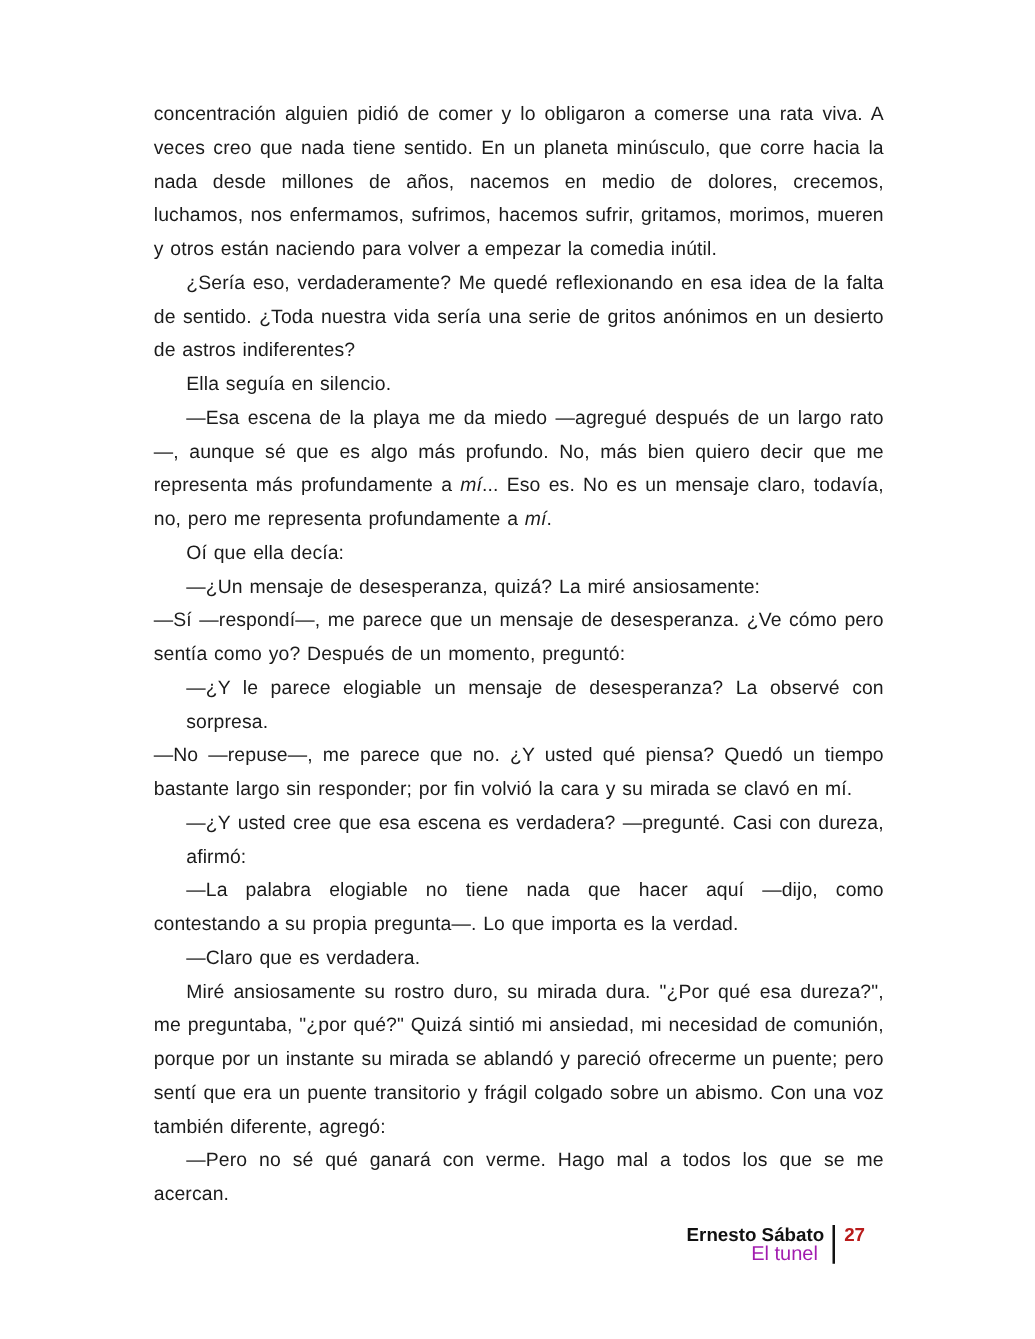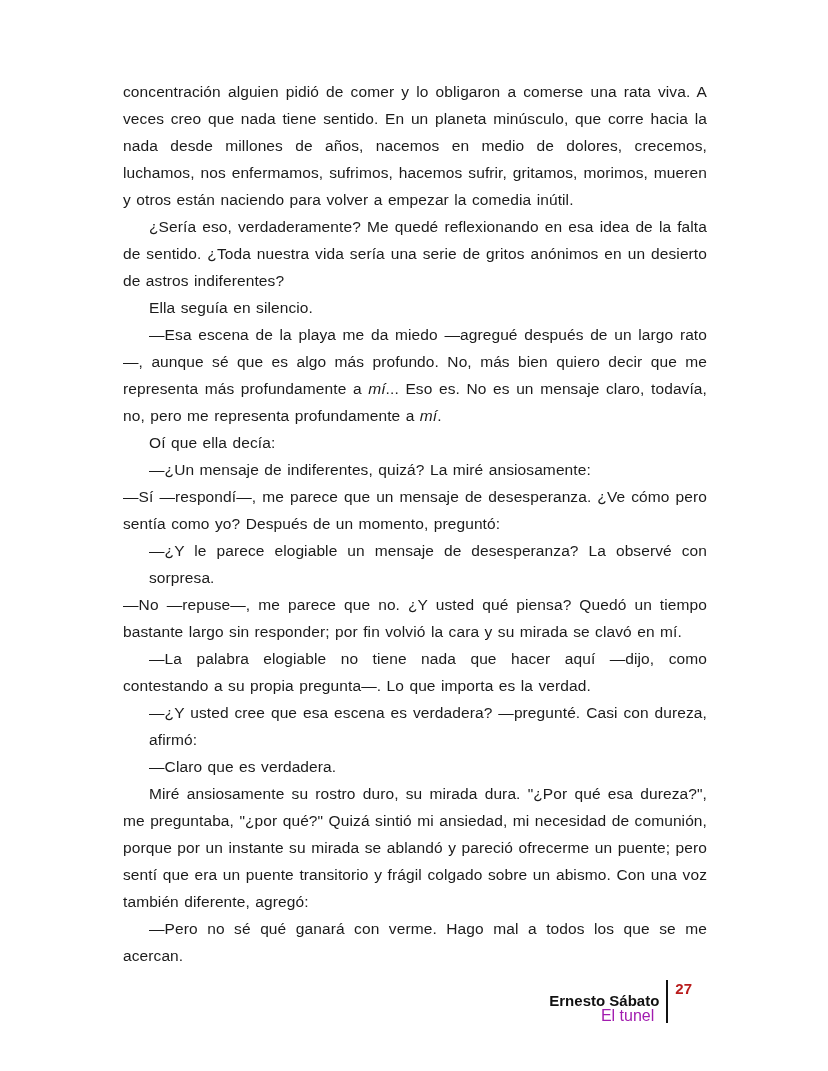--- a/index.html
+++ b/index.html
@@ -43,21 +43,20 @@
     position: absolute;
     top: 980px;
     right: 136px;
   }
   .footer-row {
     display: flex;
     align-items: stretch;
   }
   .footer-left {
     text-align: right;
-    margin-top: 12px;
   }
   .author {
     font-weight: bold;
     font-size: 15px;
     line-height: 17px;
     color: #111111;
     white-space: nowrap;
   }
   .book-title {
     font-size: 16px;
@@ -82,26 +81,26 @@
 <body>
 
 <div class="page">
 
   <main class="text-block" id="paragraphs">
       <p class="para flush"><span>concentración alguien pidió de comer y lo obligaron a comerse una rata viva. A veces creo que nada tiene sentido. En un planeta minúsculo, que corre hacia la nada desde millones de años, nacemos en medio de dolores, crecemos, luchamos, nos enfermamos, sufrimos, hacemos sufrir, gritamos, morimos, mueren y otros están naciendo para volver a empezar la comedia inútil.</span></p>
       <p class="para indent"><span>¿Sería eso, verdaderamente? Me quedé reflexionando en esa idea de la falta de sentido. ¿Toda nuestra vida sería una serie de gritos anónimos en un desierto de astros indiferentes?</span></p>
       <p class="para indent"><span>Ella seguía en silencio.</span></p>
       <p class="para indent"><span>—Esa escena de la playa me da miedo —agregué después de un largo rato—, aunque sé que es algo más profundo. No, más bien quiero decir que me representa más profundamente a </span><i>mí</i><span>... Eso es. No es un mensaje claro, todavía, no, pero me representa profundamente a </span><i>mí</i><span>.</span></p>
       <p class="para indent"><span>Oí que ella decía:</span></p>
-      <p class="para indent"><span>—¿Un mensaje de indiferentes, quizá? La miré ansiosamente:</span></p>
+      <p class="para indent"><span>—¿Un mensaje de desesperanza, quizá? La miré ansiosamente:</span></p>
       <p class="para flush"><span>—Sí —respondí—, me parece que un mensaje de desesperanza. ¿Ve cómo pero sentía como yo? Después de un momento, preguntó:</span></p>
       <p class="para block-indent"><span>—¿Y le parece elogiable un mensaje de desesperanza? La observé con sorpresa.</span></p>
       <p class="para flush"><span>—No —repuse—, me parece que no. ¿Y usted qué piensa? Quedó un tiempo bastante largo sin responder; por fin volvió la cara y su mirada se clavó en mí.</span></p>
+      <p class="para block-indent"><span>—¿Y usted cree que esa escena es verdadera? —pregunté. Casi con dureza, afirmó:</span></p>
       <p class="para indent"><span>—La palabra elogiable no tiene nada que hacer aquí —dijo, como contestando a su propia pregunta—. Lo que importa es la verdad.</span></p>
-      <p class="para block-indent"><span>—¿Y usted cree que esa escena es verdadera? —pregunté. Casi con dureza, afirmó:</span></p>
       <p class="para indent"><span>—Claro que es verdadera.</span></p>
       <p class="para indent"><span>Miré ansiosamente su rostro duro, su mirada dura. "¿Por qué esa dureza?", me preguntaba, "¿por qué?" Quizá sintió mi ansiedad, mi necesidad de comunión, porque por un instante su mirada se ablandó y pareció ofrecerme un puente; pero sentí que era un puente transitorio y frágil colgado sobre un abismo. Con una voz también diferente, agregó:</span></p>
       <p class="para indent"><span>—Pero no sé qué ganará con verme. Hago mal a todos los que se me acercan.</span></p>
     </main>
 
   <footer class="footer">
     <div class="footer-row">
       <div class="footer-left">
         <div class="author">Ernesto Sábato</div>
         <div class="book-title">El tunel</div>

